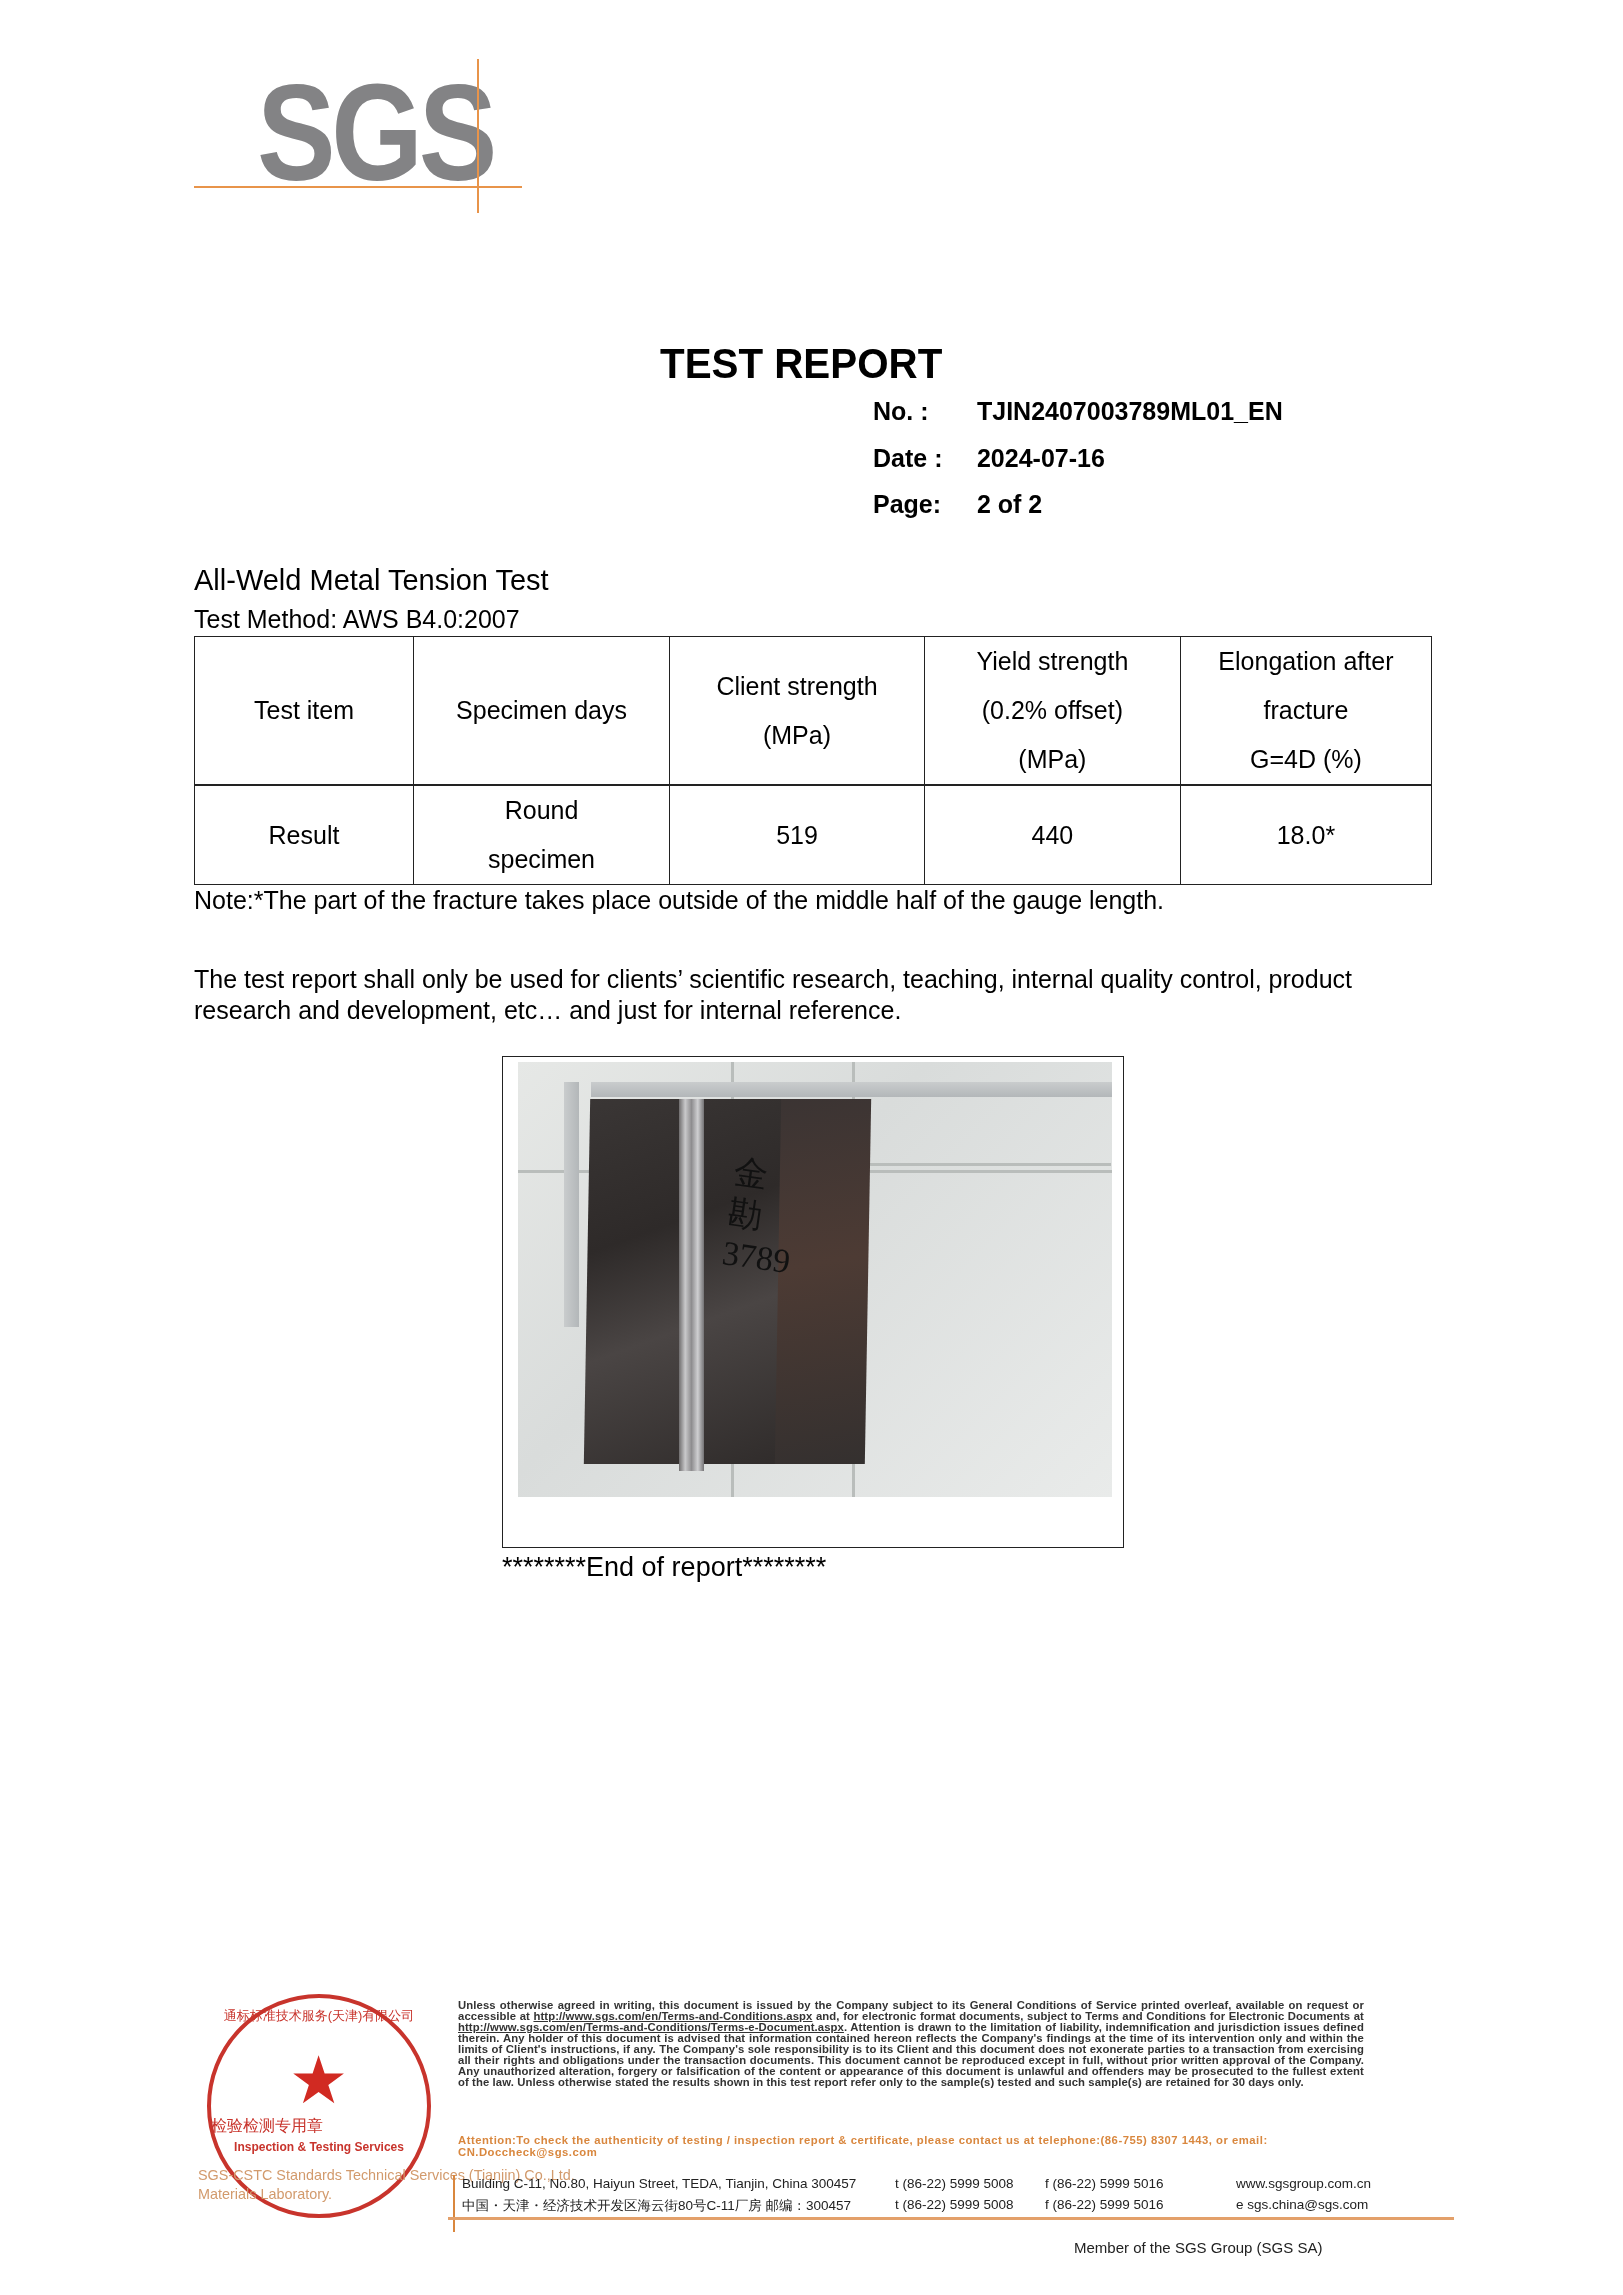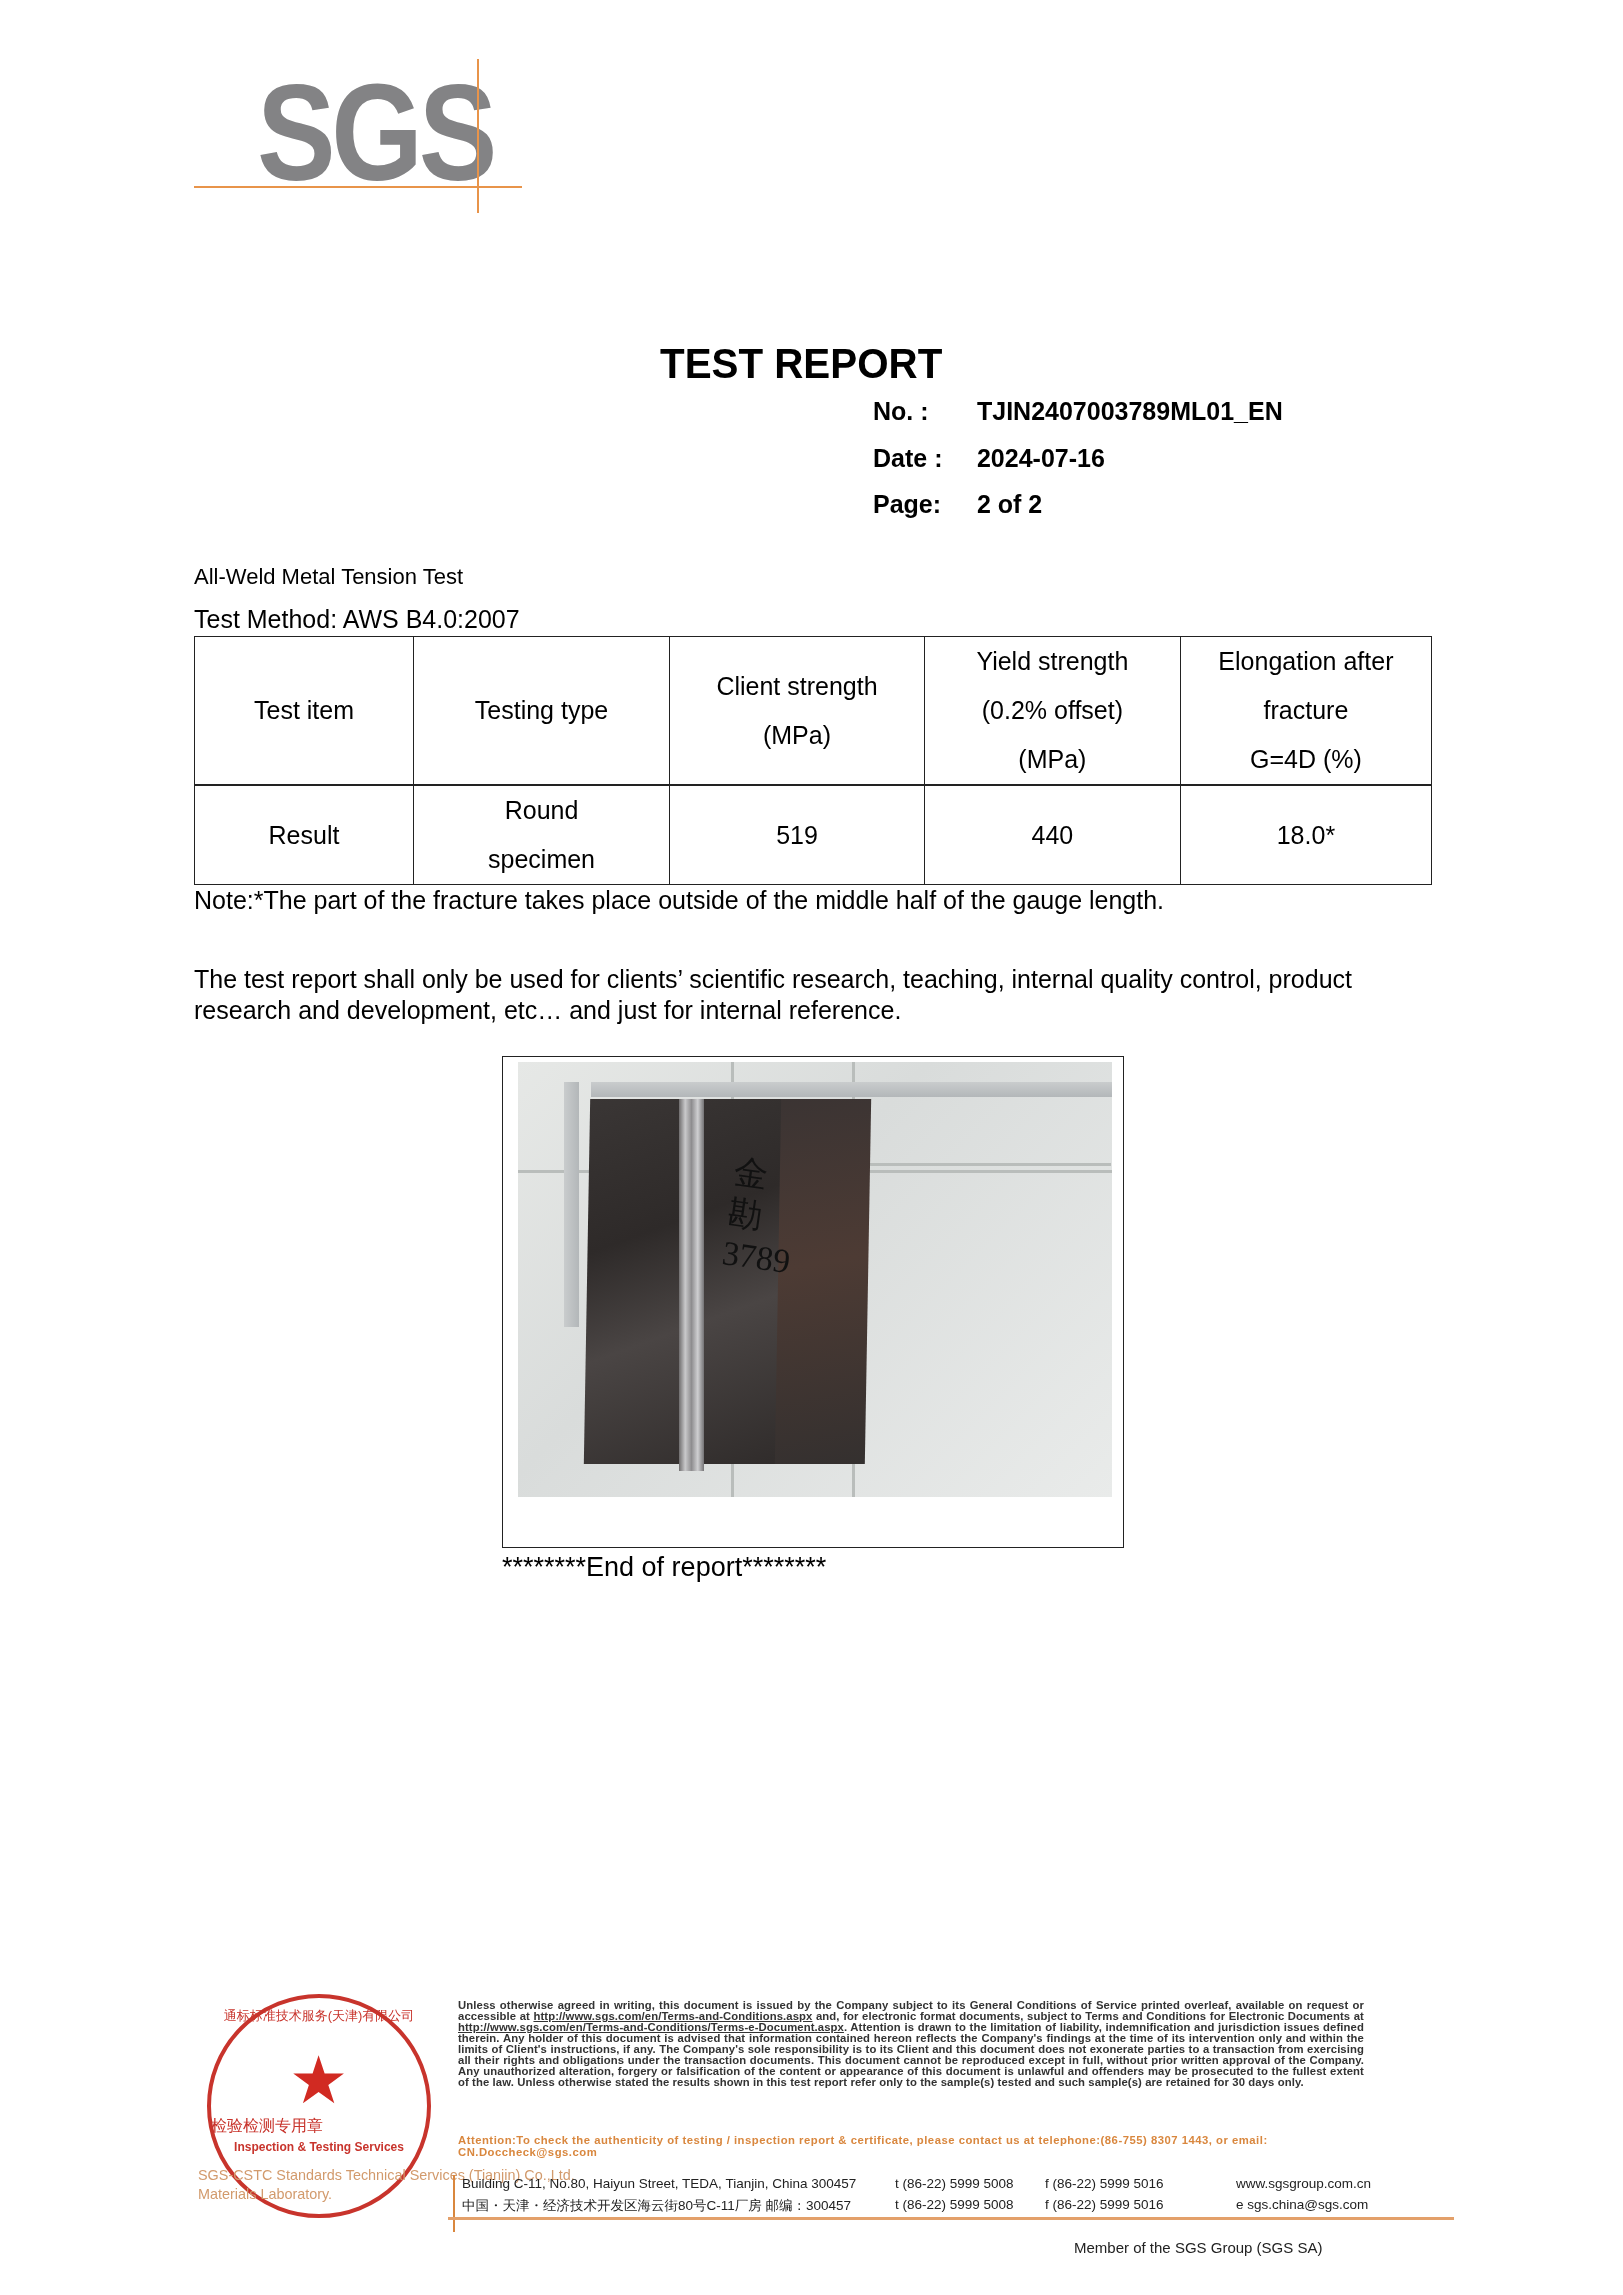--- a/index.html
+++ b/index.html
@@ -17,21 +17,21 @@
 
   
   .title { left: 660px; top: 340px; font-size: 42px; font-weight: bold; letter-spacing: 0px;
            transform: scaleX(0.96); transform-origin: left top; }
   .meta { left: 873px; font-size: 25px; font-weight: bold; }
   .meta .lbl { display: inline-block; width: 97px; }
   .meta-no { top: 397px; }
   .meta-date { top: 444px; }
   .meta-page { top: 490px; }
 
-  .section-title { left: 194px; top: 564px; font-size: 22px; }
+  .section-title { left: 194px; top: 564px; font-size: 29px; }
   .test-method { left: 194px; top: 605px; font-size: 25px; }
 
   
   table.results { position: absolute; left: 194px; top: 636px; width: 1238px;
                   border-collapse: collapse; font-size: 25px; }
   table.results td { border: 1.7px solid #222; text-align: center; vertical-align: middle;
                      line-height: 49px; padding: 0; }
   table.results tr.head td { height: 147px; }
   table.results tr.head { border-bottom: 2.5px solid #222; }
   table.results tr.row td { height: 98px; }
@@ -114,21 +114,21 @@
 <div class="abs section-title">All-Weld Metal Tension Test</div>
 <div class="abs test-method">Test Method: AWS B4.0:2007</div>
 
 <table class="results">
   <tbody>
       <tr class="head">
     <td class="col1">
       <div>Test item</div>
     </td>
     <td class="col2">
-      <div>Testing type</div>
+      <div>Specimen days</div>
     </td>
     <td class="col3">
       <div>Client strength</div>
       <div>(MPa)</div>
     </td>
     <td class="col4">
       <div>Yield strength</div>
       <div>(0.2% offset)</div>
       <div>(MPa)</div>
     </td>

